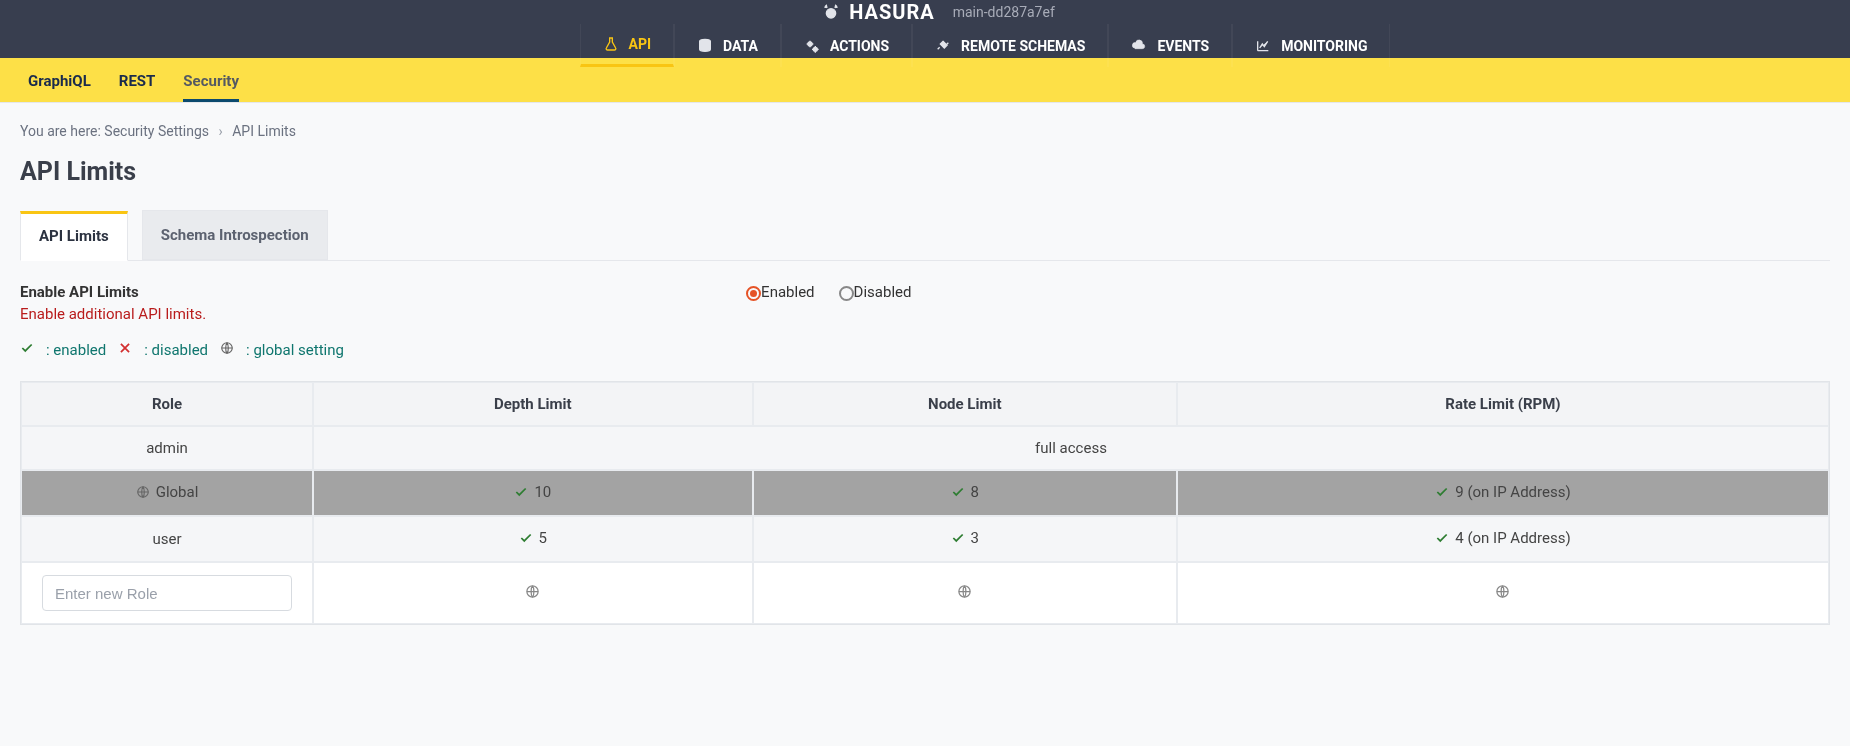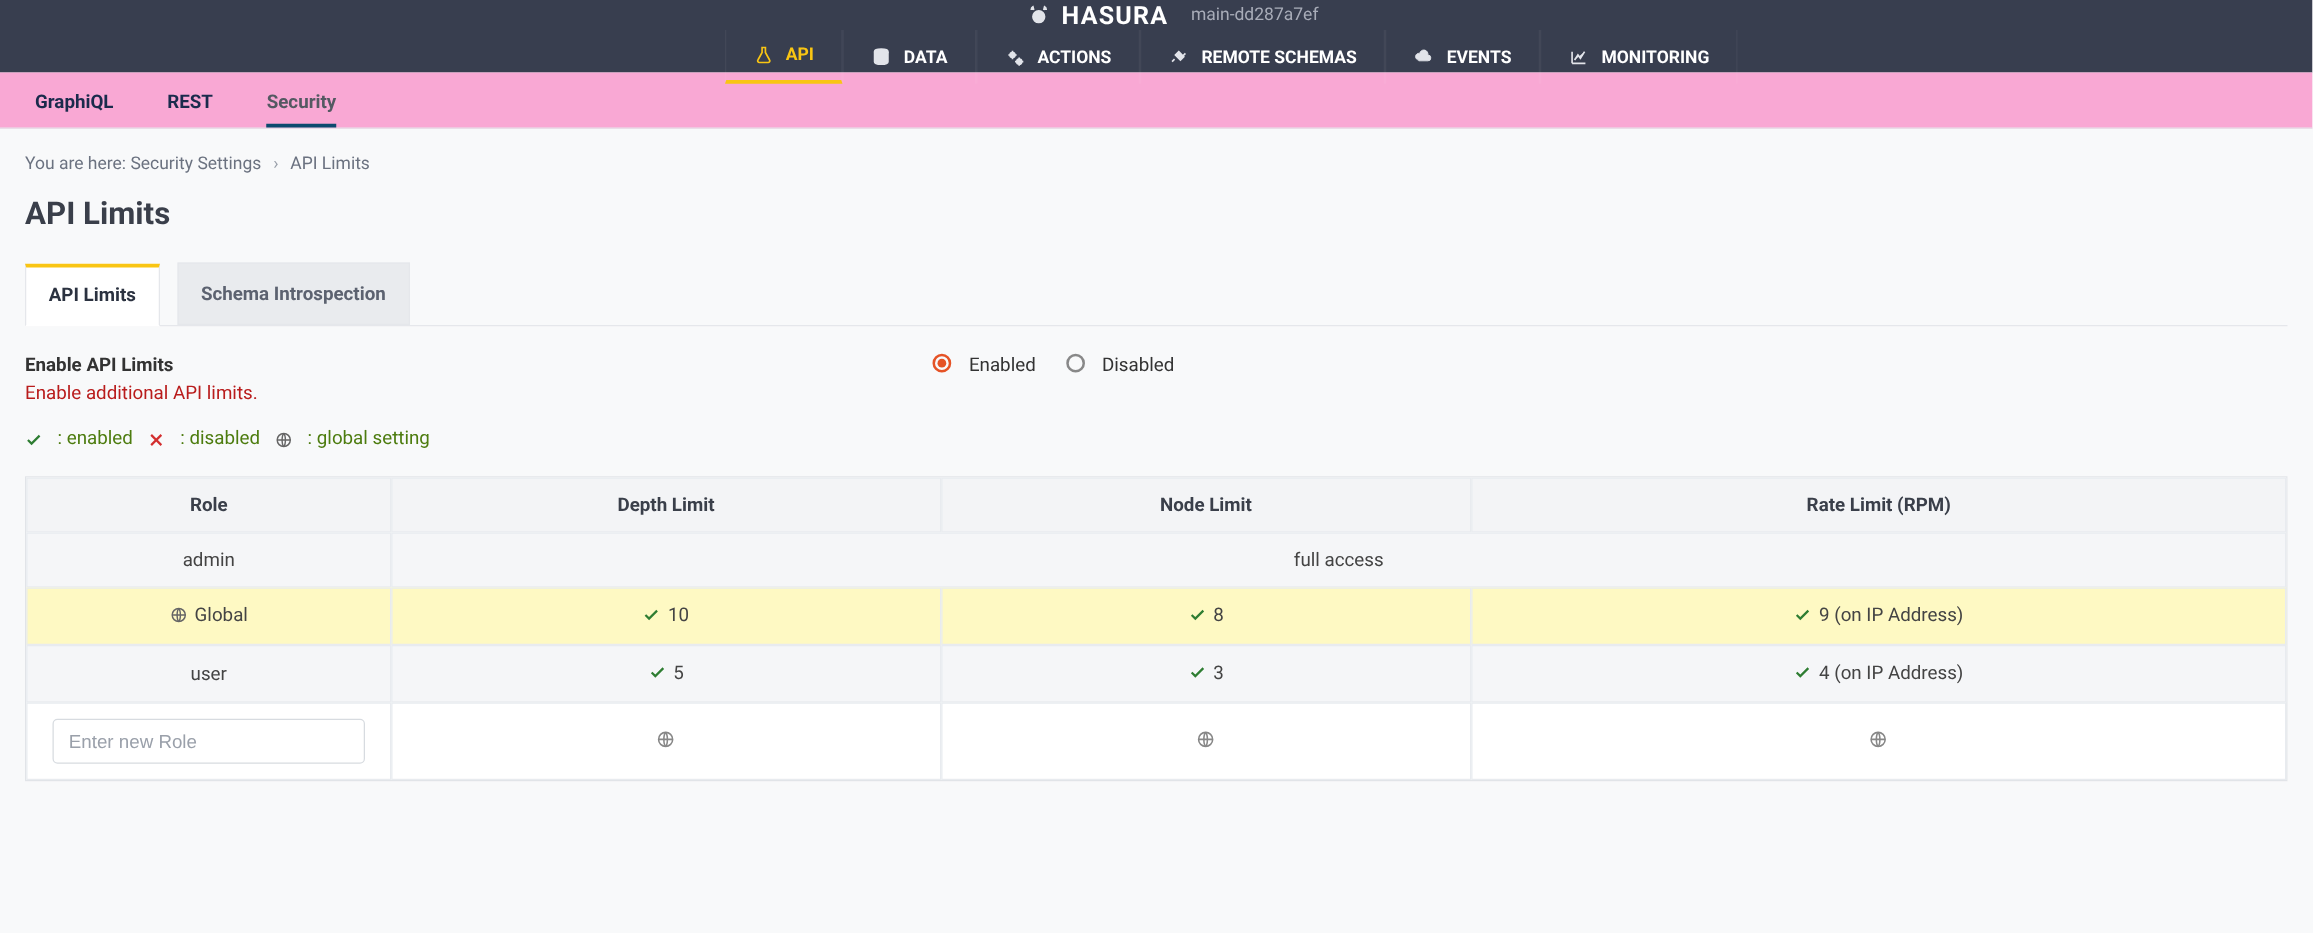--- a/index.html
+++ b/index.html
@@ -58,27 +58,27 @@
   .topnav-item.active {
     border-bottom: 3px solid #f9c513;
     color: #f9c513;
   }
   .topnav-item.active .nav-icon svg { stroke: #f9c513; fill: none; }
   .nav-icon { display: inline-flex; }
   .nav-icon svg { width: 16px; height: 16px; stroke: #e2e4ea; fill: #e2e4ea; }
 
   
   .subnav {
-    background: #f9a8d4;
+    background: #fde047;
     border-bottom: 1px solid #e5e7eb;
     height: 45px;
     display: flex;
     align-items: flex-end;
     padding-left: 28px;
-    gap: 43px;
+    gap: 28px;
   }
   .subnav-item {
     font-weight: 700;
     font-size: 15px;
     color: #1a2b4c;
     padding-bottom: 12px;
     cursor: pointer;
   }
   .subnav-item.active {
     color: #545962;
@@ -139,42 +139,42 @@
   .enable-desc { font-size: 15px; color: #b91c1c; margin-top: 4px; }
   .enable-right {
     margin-left: 540px;
     display: flex;
     gap: 24px;
     font-size: 15px;
     color: #333;
   }
   .radio {
     display: inline-flex;
-    align-items: flex-start;
-    gap: 14px;
+    align-items: flex-end;
+    gap: 0;
     cursor: pointer;
   }
   .radio-circle {
     width: 15px; height: 15px; border-radius: 50%;
     border: 2px solid #888;
     display: inline-flex; align-items: center; justify-content: center;
   }
   .radio.selected .radio-circle { border-color: #e55326; }
   .radio.selected .radio-dot {
     width: 7px; height: 7px; border-radius: 50%; background: #e55326;
   }
 
   
   .legend {
     display: flex;
     gap: 12px;
     font-size: 15px;
-    color: #4d7c0f;
+    color: #0f766e;
     margin-bottom: 22px;
-    align-items: flex-end;
+    align-items: flex-start;
   }
   .ico { display: inline-flex; vertical-align: middle; }
   .ico svg { width: 14px; height: 14px; }
   .ico.check svg { stroke: #2e7d32; }
   .ico.cross svg { stroke: #d32f2f; }
   .ico.globe svg { stroke: #666; fill: none; }
 
   
   .limits-table {
     width: 100%;
@@ -190,21 +190,21 @@
     font-size: 15px;
     color: #444;
   }
   .limits-table th {
     background: #f3f4f6;
     font-weight: 700;
     color: #3a3f4a;
   }
   .limits-table .col-role { width: 280px; }
   .limits-table tr.shaded td { background: #f5f6f8; }
-  .limits-table tr.row-hover td { background: #fef9c3; }
+  .limits-table tr.row-hover td { background: #a3a3a3; }
   .cell-flex { display: inline-flex; align-items: center; gap: 6px; justify-content: center; }
   .role-input {
     width: 250px;
     height: 36px;
     border: 1px solid #d7dbe0;
     border-radius: 4px;
     padding: 0 12px;
     font-size: 15px;
     color: #333;
   }

